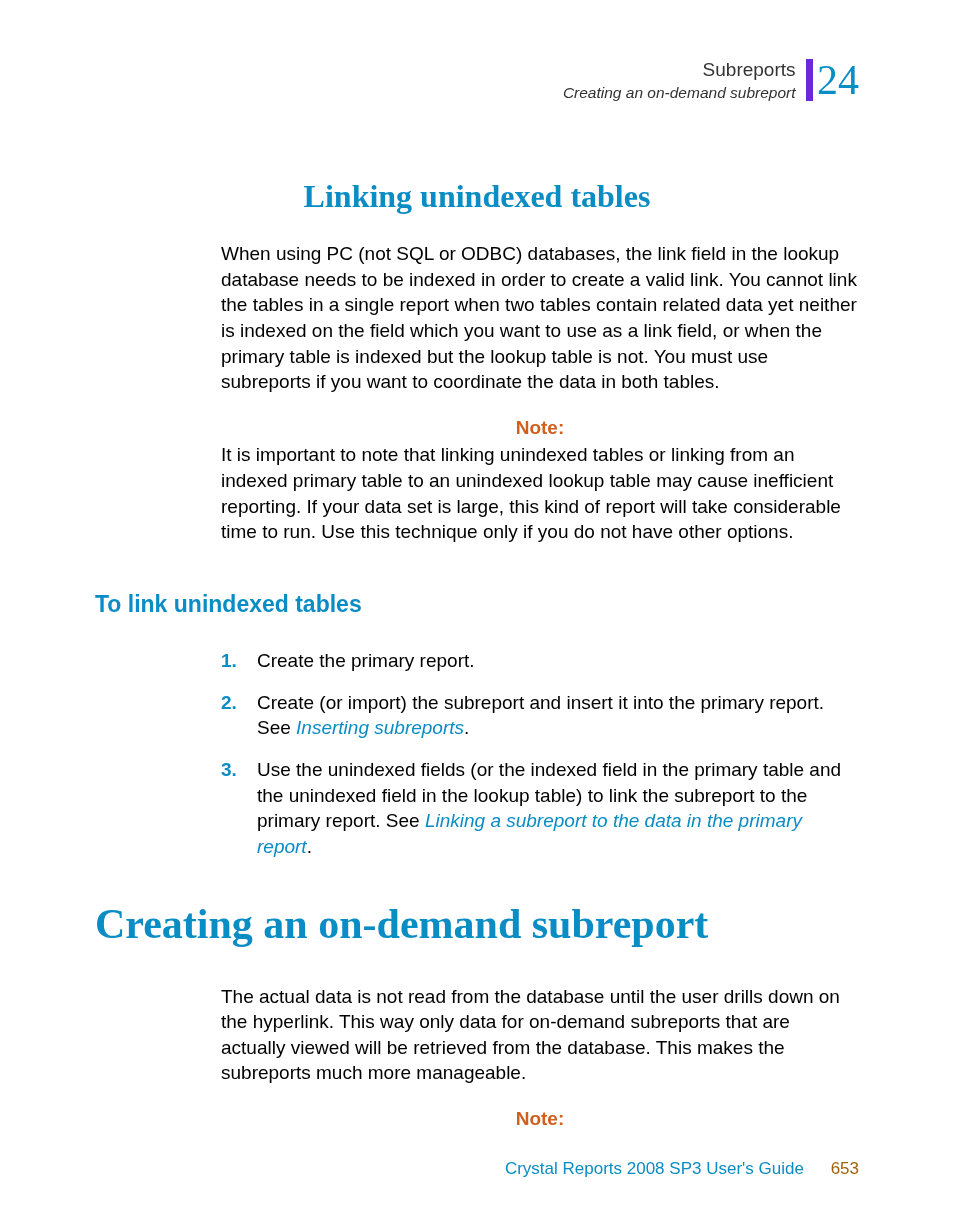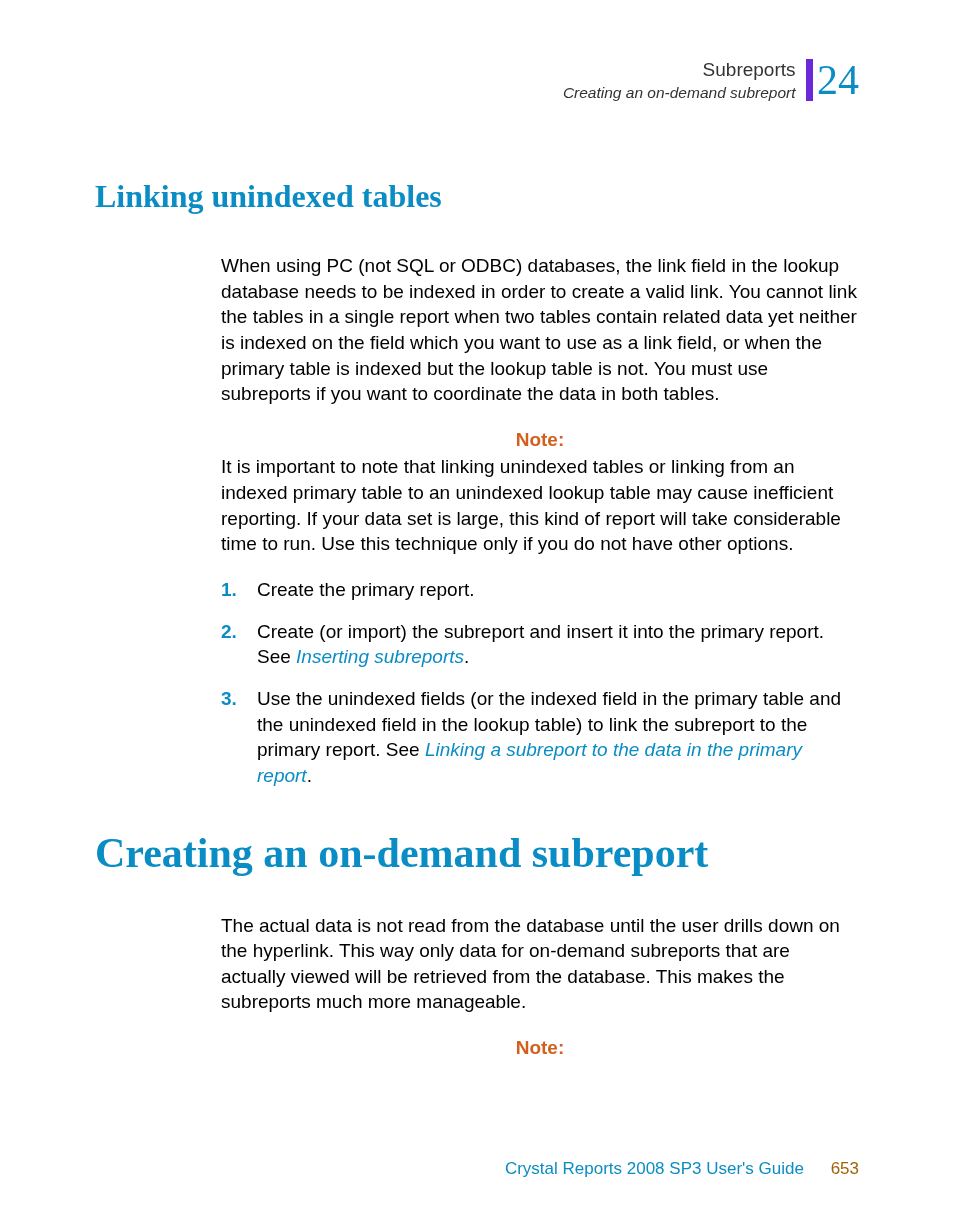--- a/index.html
+++ b/index.html
@@ -45,21 +45,22 @@
     line-height: 1;
   }
   .content {
     padding-top: 70px;
   }
   .h1 {
     font-family: 'Palatino Linotype', Palatino, Georgia, serif;
     font-size: 32px;
     font-weight: bold;
     color: #0a8cc4;
-    margin-bottom: 38px;
+    margin-bottom: 26px;
+    text-align: center;
   }
   .h1-main {
     font-family: 'Palatino Linotype', Palatino, Georgia, serif;
     font-size: 42px;
     font-weight: bold;
     color: #0a8cc4;
     margin-top: 40px;
     margin-bottom: 36px;
   }
   .h2 {
@@ -137,20 +138,21 @@
 
   <div class="content">
     <div class="h1">Linking unindexed tables</div>
 
     <div class="body-block">
       <div class="para">When using PC (not SQL or ODBC) databases, the link field in the lookup database needs to be indexed in order to create a valid link. You cannot link the tables in a single report when two tables contain related data yet neither is indexed on the field which you want to use as a link field, or when the primary table is indexed but the lookup table is not. You must use subreports if you want to coordinate the data in both tables.</div>
       <div class="note-label">Note:</div>
       <div class="para">It is important to note that linking unindexed tables or linking from an indexed primary table to an unindexed lookup table may cause inefficient reporting. If your data set is large, this kind of report will take considerable time to run. Use this technique only if you do not have other options.</div>
     </div>
 
+    <div class="h2">To link unindexed tables</div>
 
     <ol class="steps">
       <li>
         <span>Create the primary report.</span>
       </li>
       <li>
         <span>Create (or import) the subreport and insert it into the primary report.</span>
         <div class="see-line">
           <span>See </span><span class="link">Inserting subreports</span><span>.</span>
         </div>

